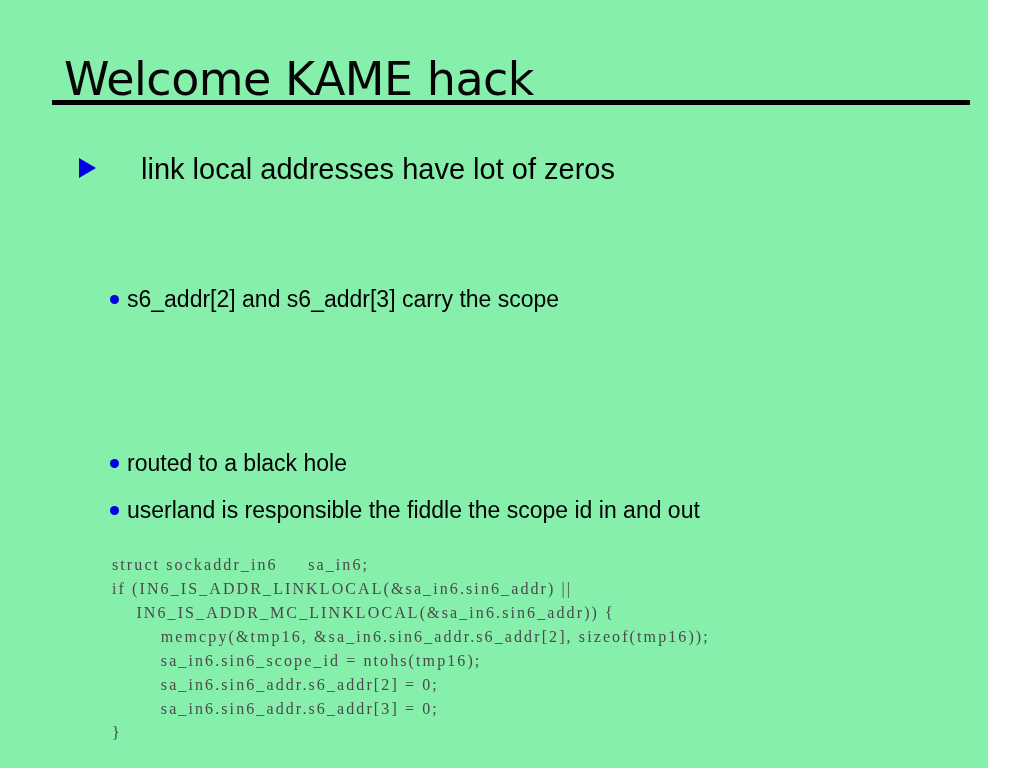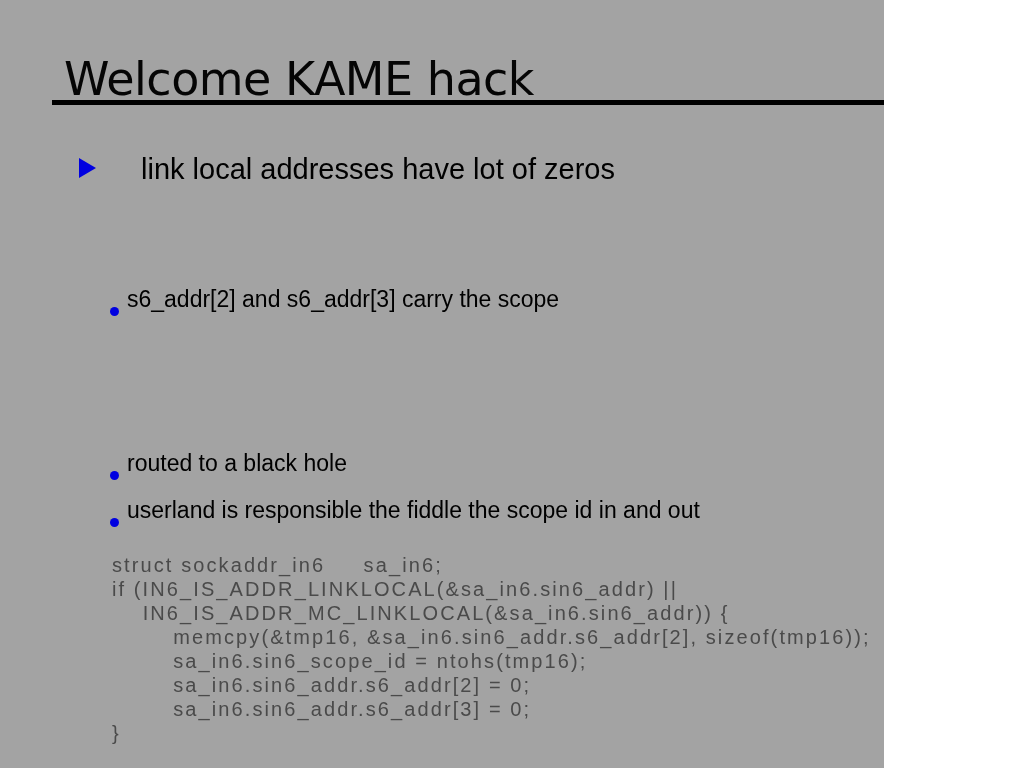--- a/index.html
+++ b/index.html
@@ -2,23 +2,23 @@
 <html><head>
 <meta charset="utf-8">
 <style>
   html, body {
     margin: 0;
     padding: 0;
     background: #ffffff;
   }
   .slide {
     position: relative;
-    width: 884px;
+    width: 988px;
     height: 768px;
-    background: #a3a3a3;
+    background: #86efac;
     overflow: hidden;
     font-family: "Liberation Sans", sans-serif;
     color: #000000;
   }
   .title {
     position: absolute;
     left: 64px;
     top: 52px;
     font-family: "DejaVu Sans", sans-serif;
     font-size: 46px;
@@ -54,43 +54,43 @@
   .btxt {
     font-size: 29px;
     line-height: 44px;
     max-width: 740px;
     color: #000000;
   }
   .sub {
     position: absolute;
     left: 110px;
     display: flex;
-    align-items: flex-end;
+    align-items: flex-start;
   }
   .dot {
     flex: 0 0 auto;
     width: 9px;
     height: 9px;
     border-radius: 50%;
     background: #0000e0;
     margin: 12px 8px 0 0;
   }
   .stxt {
     font-size: 23px;
     line-height: 33px;
     max-width: 800px;
     color: #000000;
   }
   .code {
     position: absolute;
     left: 112px;
     top: 553px;
     margin: 0;
-    font-family: Liberation Sans, sans-serif;
-    font-size: 20px;
+    font-family: Liberation Serif, serif;
+    font-size: 16px;
     line-height: 24px;
     letter-spacing: 2.1px;
     white-space: pre;
     color: #4a4a4a;
   }
 </style>
 </head>
 <body>
 
 <div class="slide">

